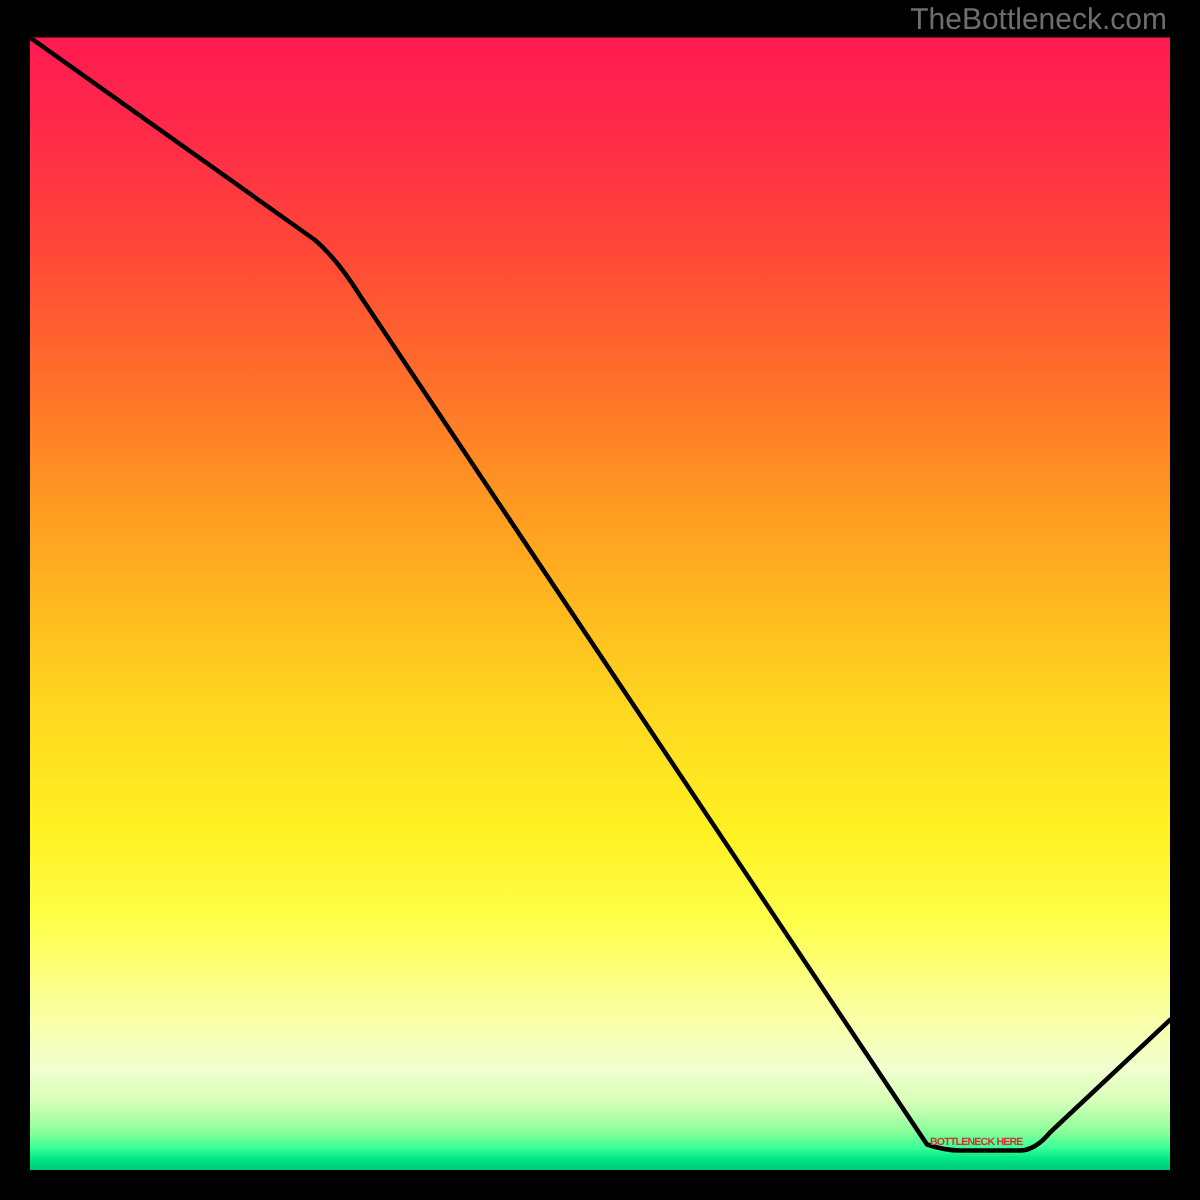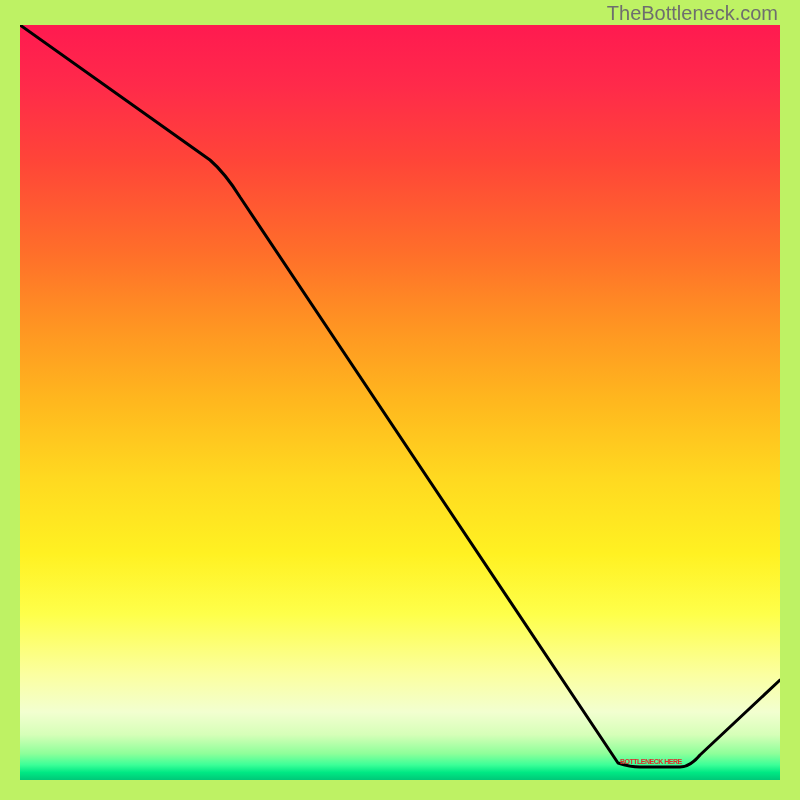--- a/index.html
+++ b/index.html
@@ -8,21 +8,21 @@
     background: #ffffff;
     font-family: Arial, sans-serif;
     width: 800px;
     height: 800px;
     overflow: hidden;
   }
   .chart-container {
     position: relative;
     width: 800px;
     height: 800px;
-    background: #bef264;
+    background: #000000;
   }
   .plot-area {
     position: absolute;
     left: 20px;
     top: 25px;
     width: 760px;
     height: 755px;
     background: linear-gradient(to bottom,
       #ff1a50 0%,
       #ff2a4a 8%,

